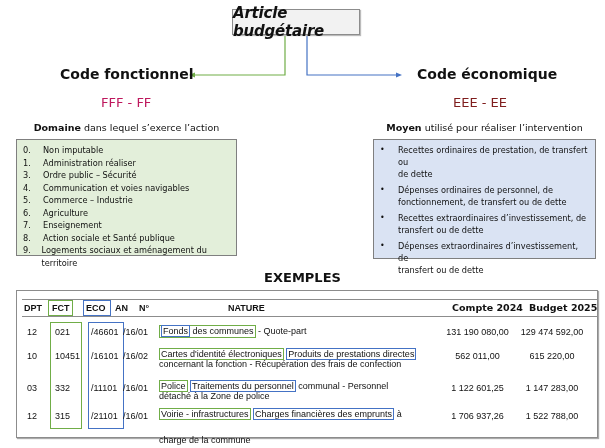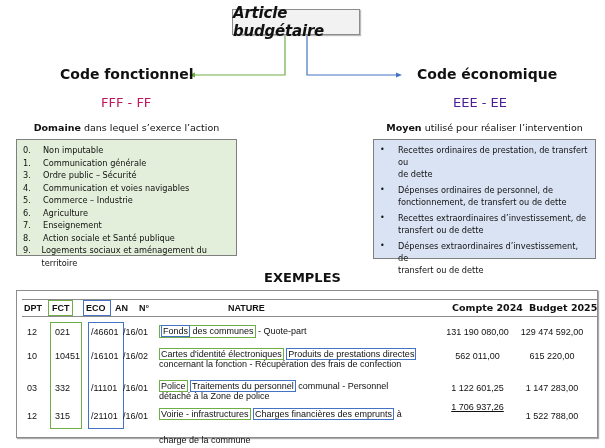--- a/index.html
+++ b/index.html
@@ -46,21 +46,21 @@
 <div class="abs subhead" style="left:16px;top:122px;width:221px;">
   <b>Domaine</b><span> dans lequel s’exerce l’action</span>
 </div>
 <div class="abs panel-green">
   <div class="row">
       <span class="num">0.</span>
       <span>Non imputable</span>
     </div>
   <div class="row">
       <span class="num">1.</span>
-      <span>Communication générale</span>
+      <span>Administration réaliser</span>
     </div>
   <div class="row">
       <span class="num">3.</span>
       <span>Ordre public – Sécurité</span>
     </div>
   <div class="row">
       <span class="num">4.</span>
       <span>Communication et voies navigables</span>
     </div>
   <div class="row">
@@ -79,21 +79,21 @@
       <span class="num">8.</span>
       <span>Action sociale et Santé publique</span>
     </div>
   <div class="row">
       <span class="num">9.</span>
       <span>Logements sociaux et aménagement du territoire</span>
     </div>
 </div>
 
 <div class="abs code-title" style="left:417px;top:66px;">Code économique</div>
-<div class="abs code-format" style="left:453px;top:95px;color:#4c1d95;">EEE - EE</div>
+<div class="abs code-format" style="left:453px;top:95px;color:#7f1d1d;">EEE - EE</div>
 <div class="abs subhead" style="left:373px;top:122px;width:223px;">
   <b>Moyen</b><span> utilisé pour réaliser l’intervention</span>
 </div>
 <div class="abs panel-blue">
   <div class="item">
       <span class="bullet">•</span>
       <div>
         <div>Recettes ordinaires de prestation, de transfert ou</div>
         <div>de dette</div>
       </div>
@@ -180,15 +180,15 @@
 
 <div>
   <div class="abs cell" style="left:27px;top:411px;">12</div>
   <div class="abs cell" style="left:55px;top:411px;">315</div>
   <div class="abs cell" style="left:91px;top:411px;">/21101</div>
   <div class="abs cell" style="left:123px;top:411px;">/16/01</div>
   <div class="abs nature" style="left:159px;top:410px;">
     <span class="gbox">Voirie - infrastructures</span> <span class="bbox">Charges financières des emprunts</span><span> à</span>
     <div style="margin-top:17px;">charge de la commune</div>
   </div>
-  <div class="abs num-right" style="left:440px;width:75px;top:402px;text-decoration:underline;">1 706 937,26</div>
+  <div class="abs num-right" style="left:440px;width:75px;top:411px;">1 706 937,26</div>
   <div class="abs num-right" style="left:515px;width:74px;top:411px;">1 522 788,00</div>
 </div>
 
 </body></html>

